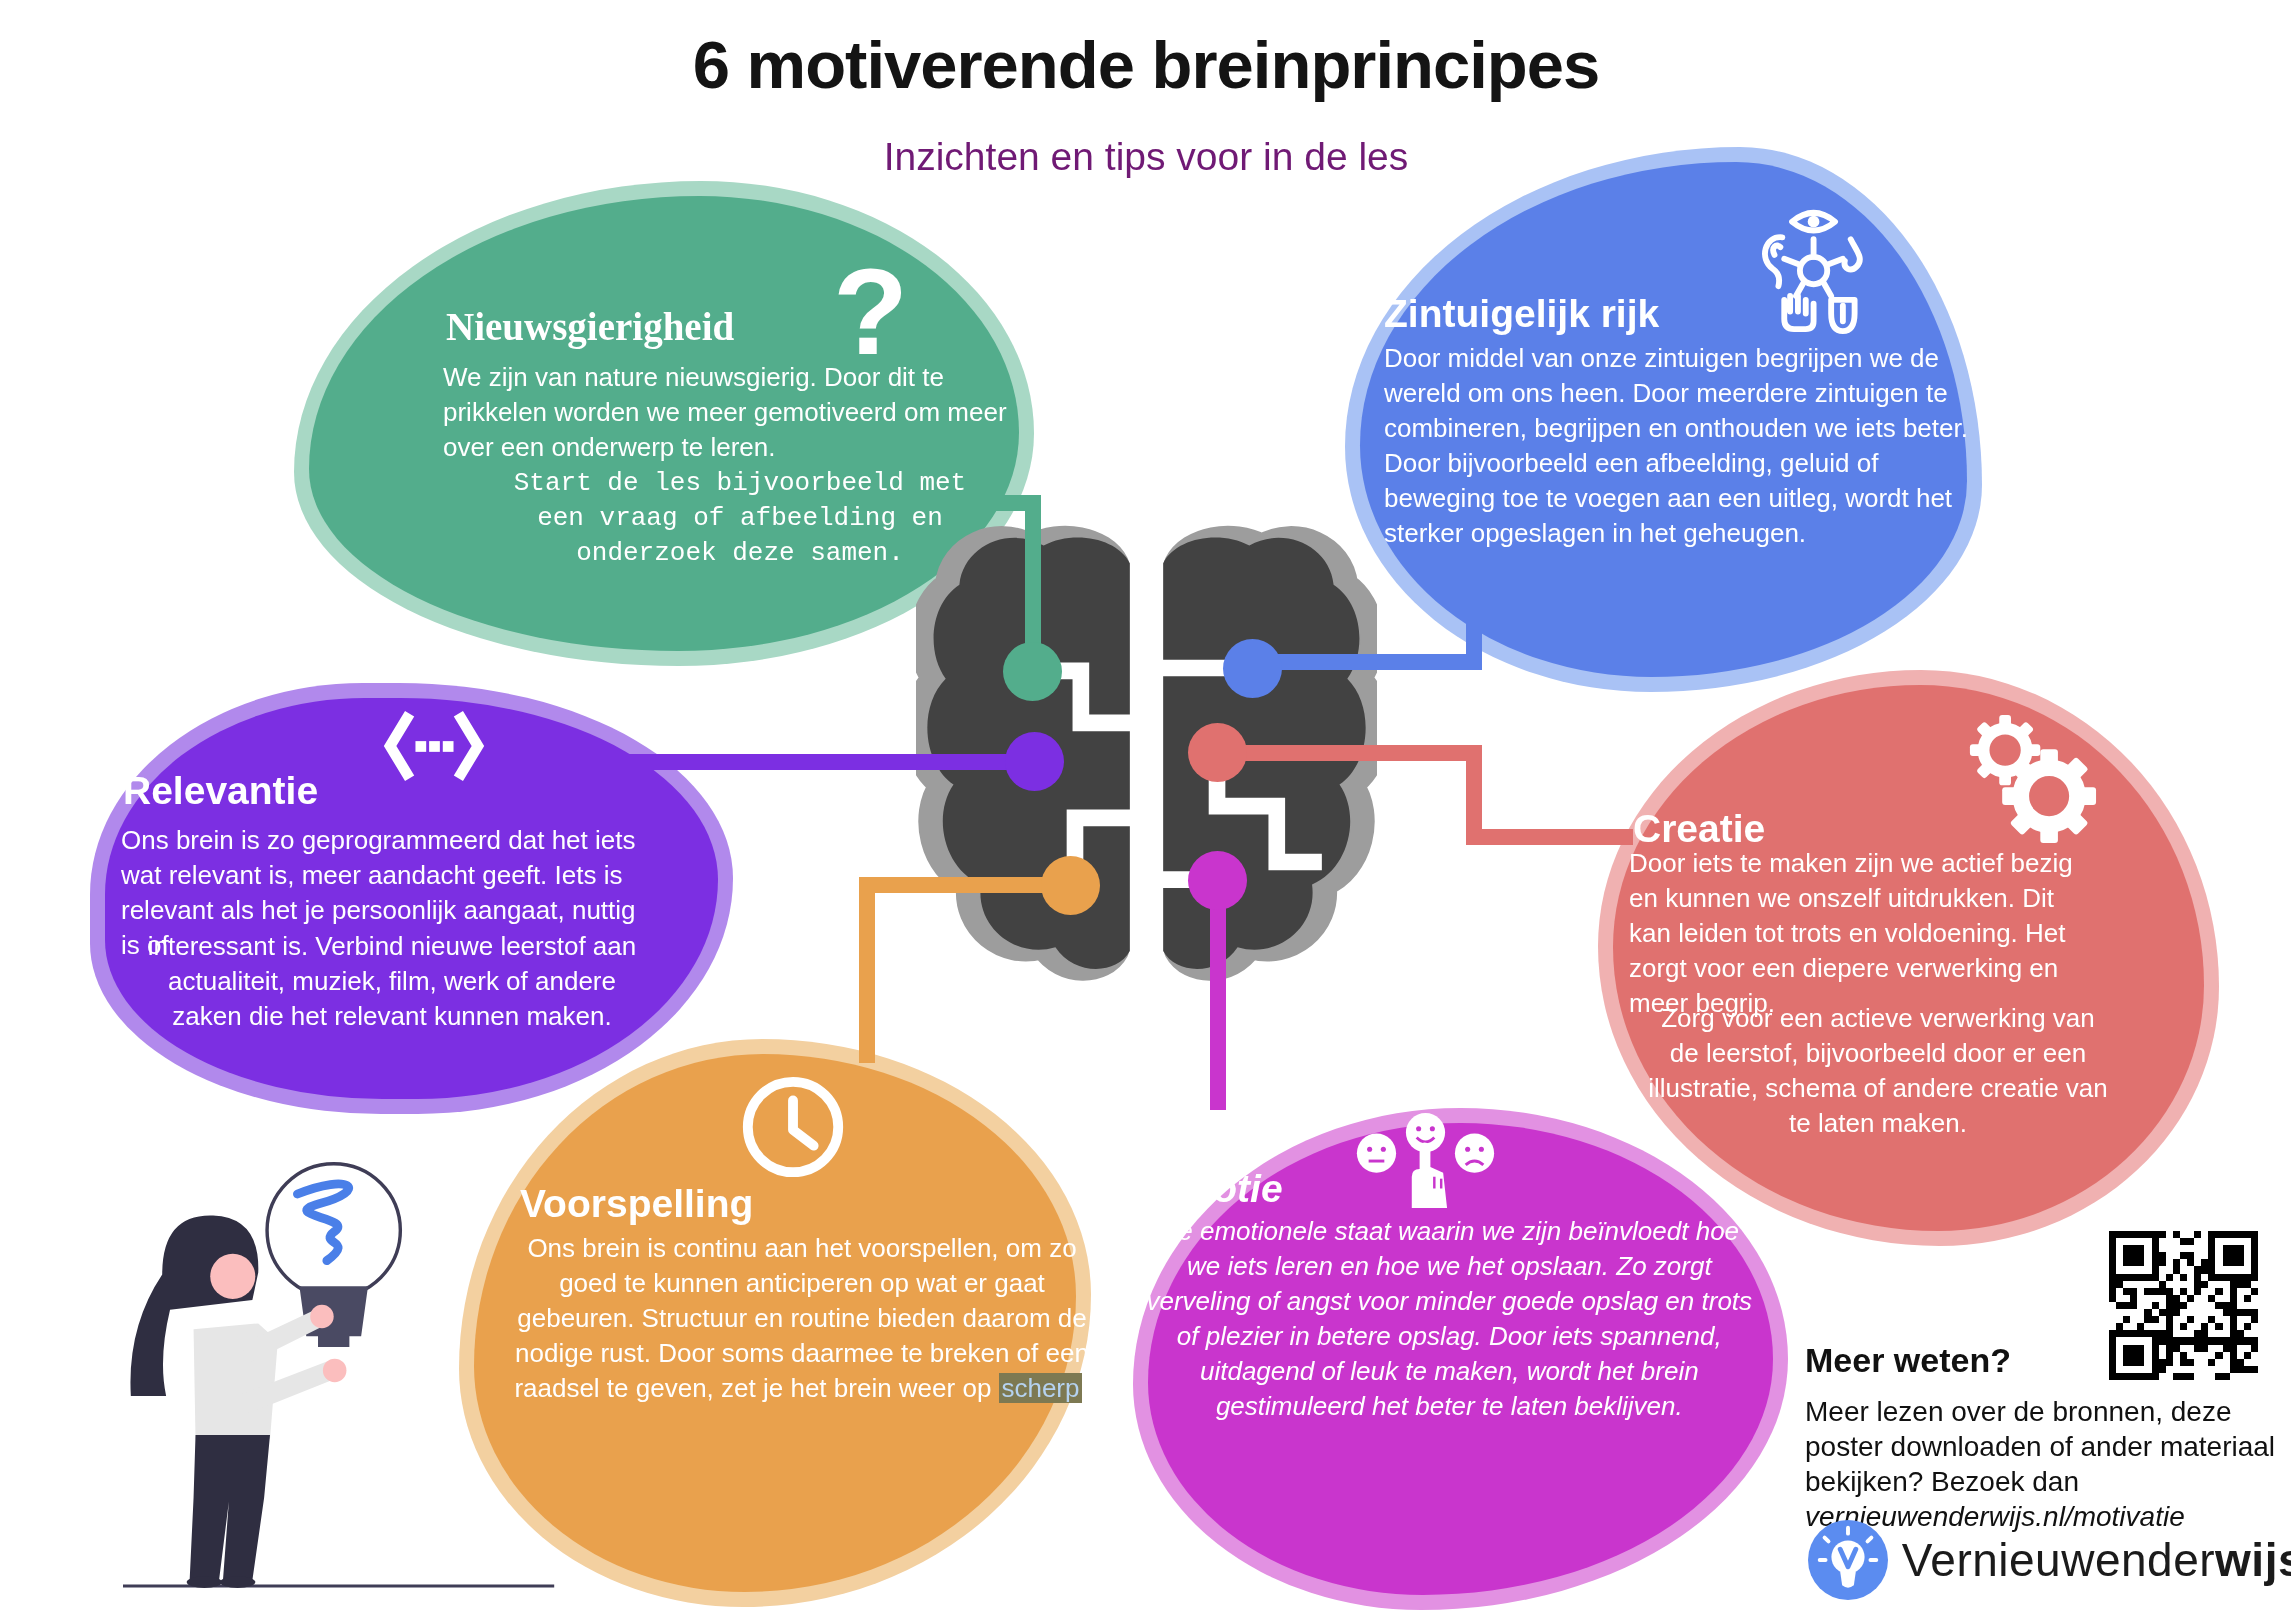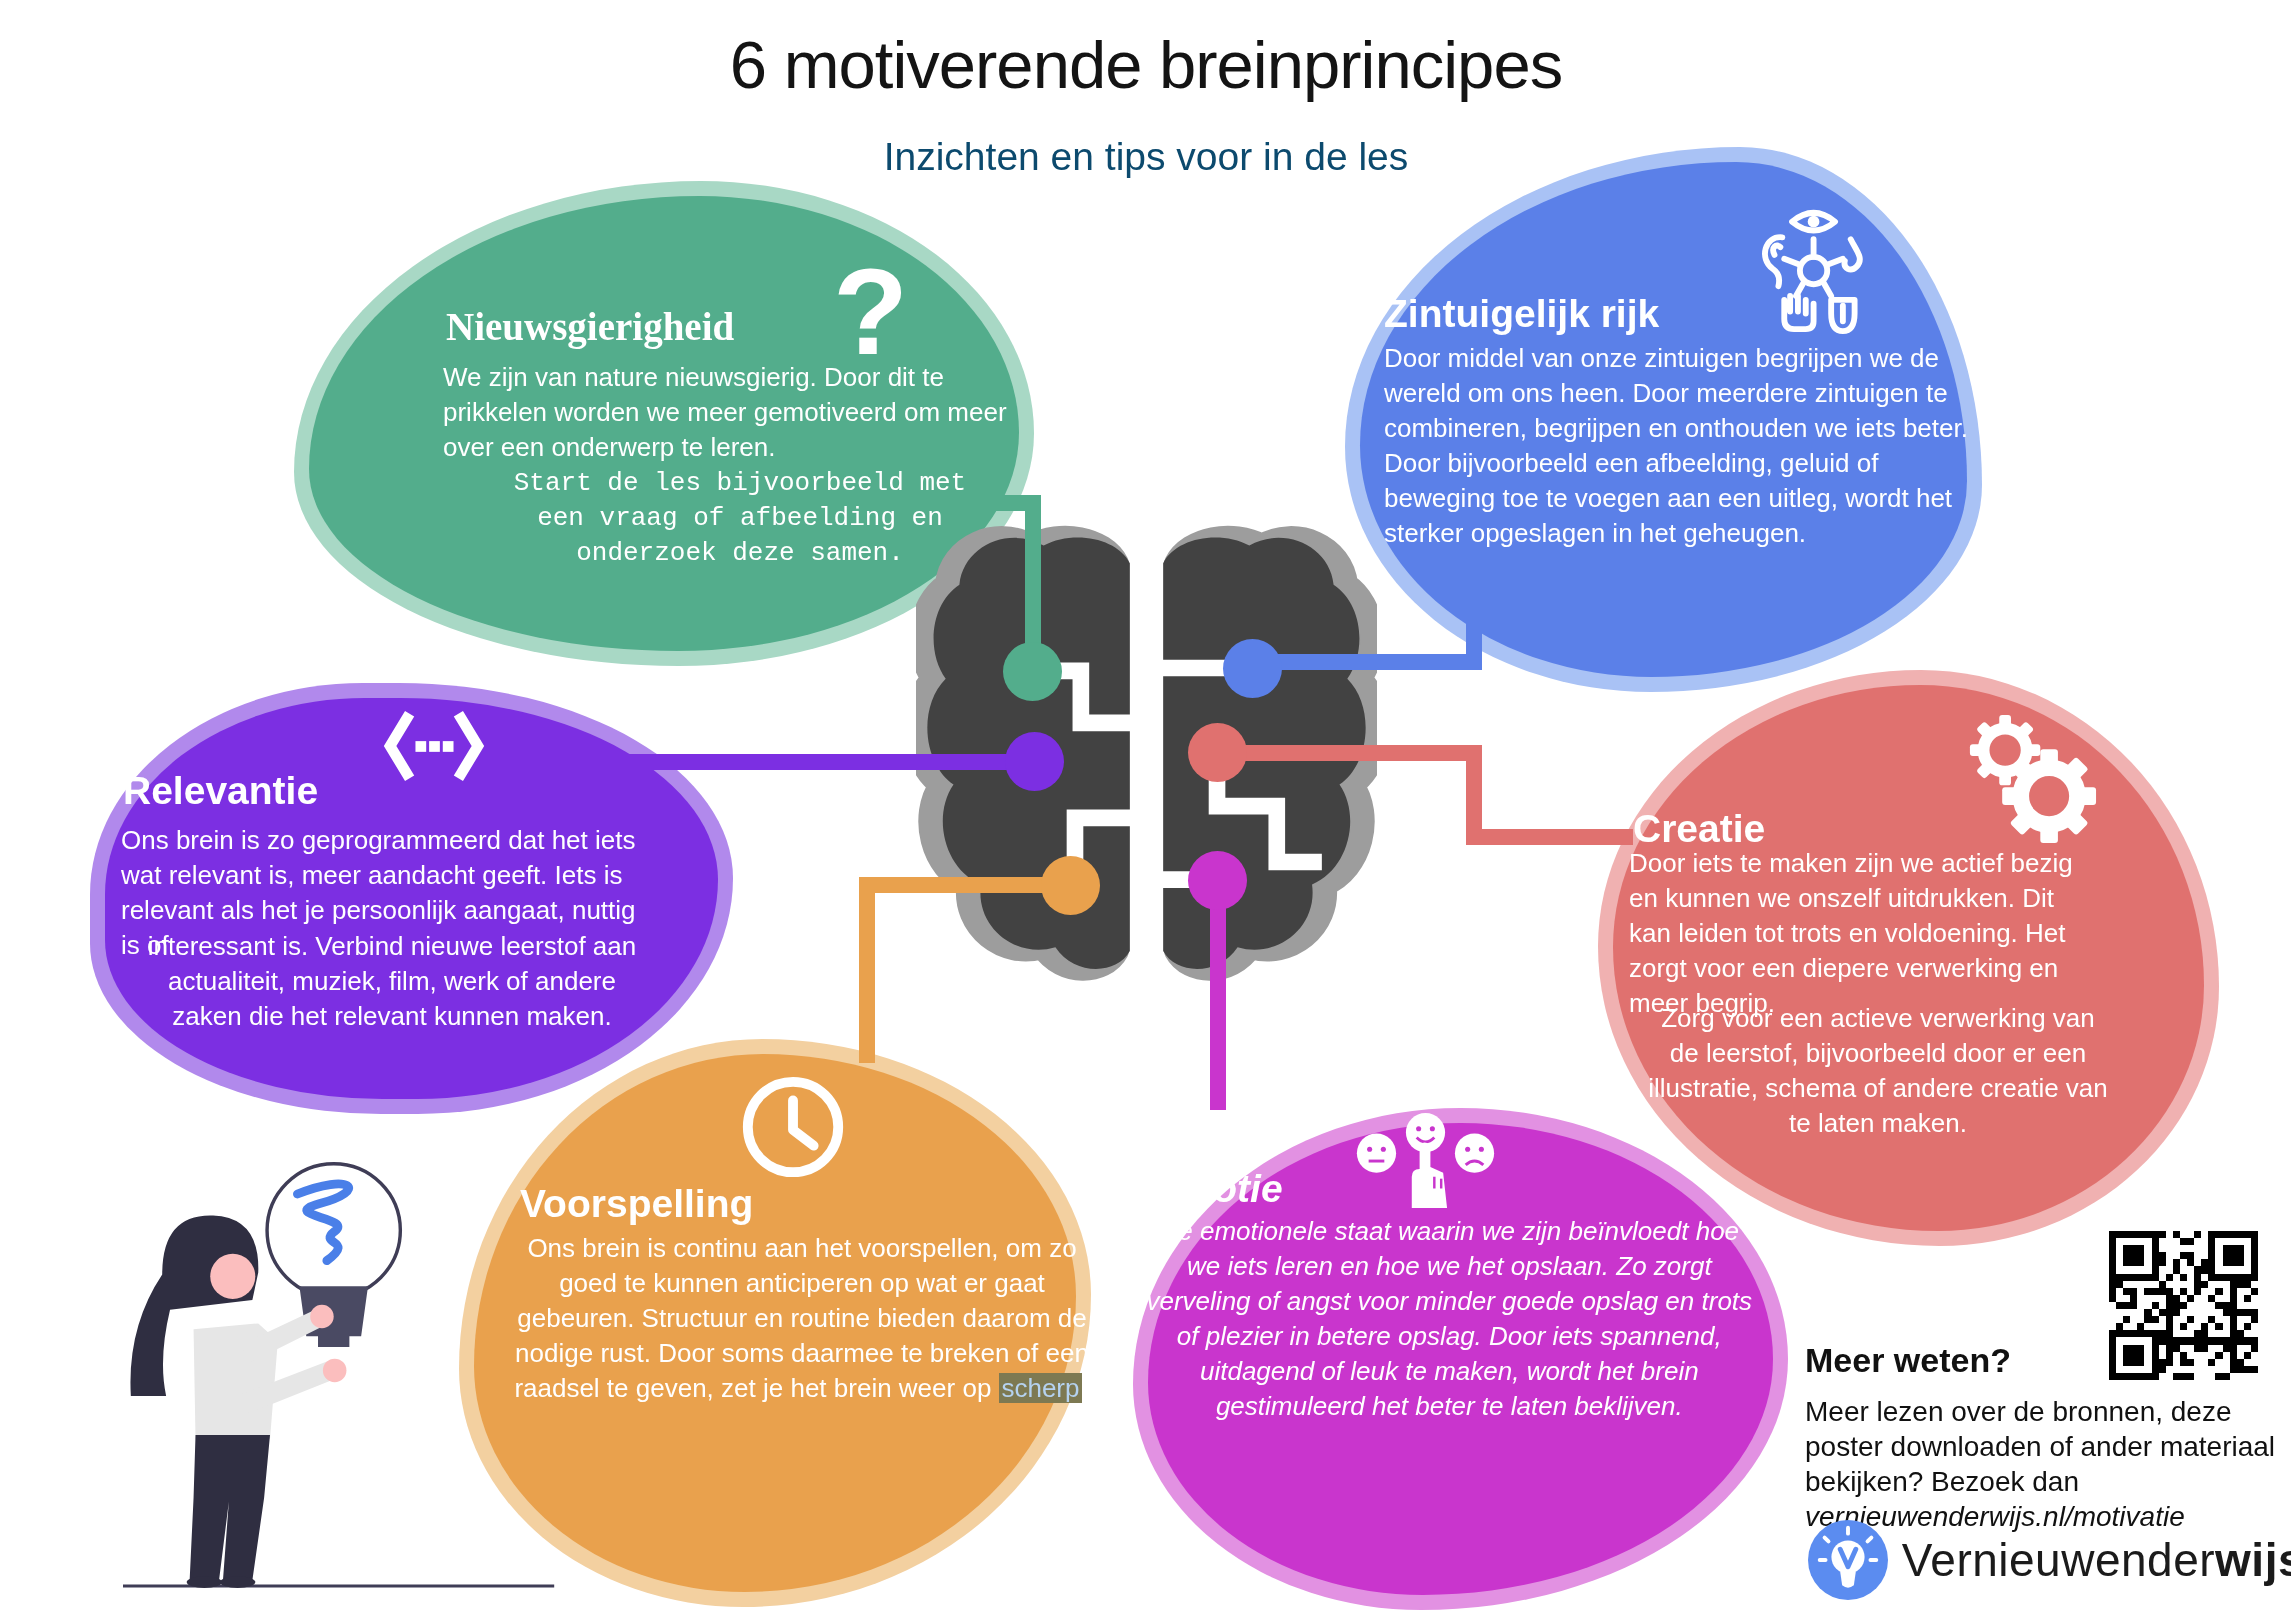--- a/index.html
+++ b/index.html
@@ -1,23 +1,23 @@
 <!DOCTYPE html>
 <html style="--brain-fill: #424242; --brain-outline: #9d9d9d; --logo-blue: #5b8cf0; --hl-bg: #7d7952; --hl-color: #b5d2ef;"><head>
 <meta charset="utf-8">
 <style>
   html,body{margin:0;padding:0;background:#ffffff;}
   .poster{
     position:relative;width:2292px;height:1617px;background:#ffffff;overflow:hidden;
     font-family:"Liberation Sans","DejaVu Sans",sans-serif;
   }
   .title{position:absolute;top:25.5px;left:0;width:100%;text-align:center;
-    font-size:67px;font-weight:normal;color:#141414;letter-spacing:-1px;}
+    font-size:67px;font-weight:bold;color:#141414;letter-spacing:-1px;}
   .subtitle{position:absolute;top:135px;left:0;width:100%;text-align:center;
-    font-size:39px;color:#0c4a6e;}
+    font-size:39px;color:#701a75;}
 
   
   .blob{position:absolute;}
   .blob .halo{position:absolute;inset:0;background:var(--halo);}
   .blob .fill{position:absolute;inset:14.7px;background:var(--main);}
   .blob-heading{position:absolute;color:#fff;font-weight:bold;font-size:39px;}
   .blob-text{position:absolute;color:#fff;font-size:26px;line-height:35px;}
   .center{text-align:center;}
   .qmark{position:absolute;color:#fff;font-weight:bold;font-size:123px;line-height:1;}
   .hl{background:var(--hl-bg);color:var(--hl-color);padding:0 2.9px;}

